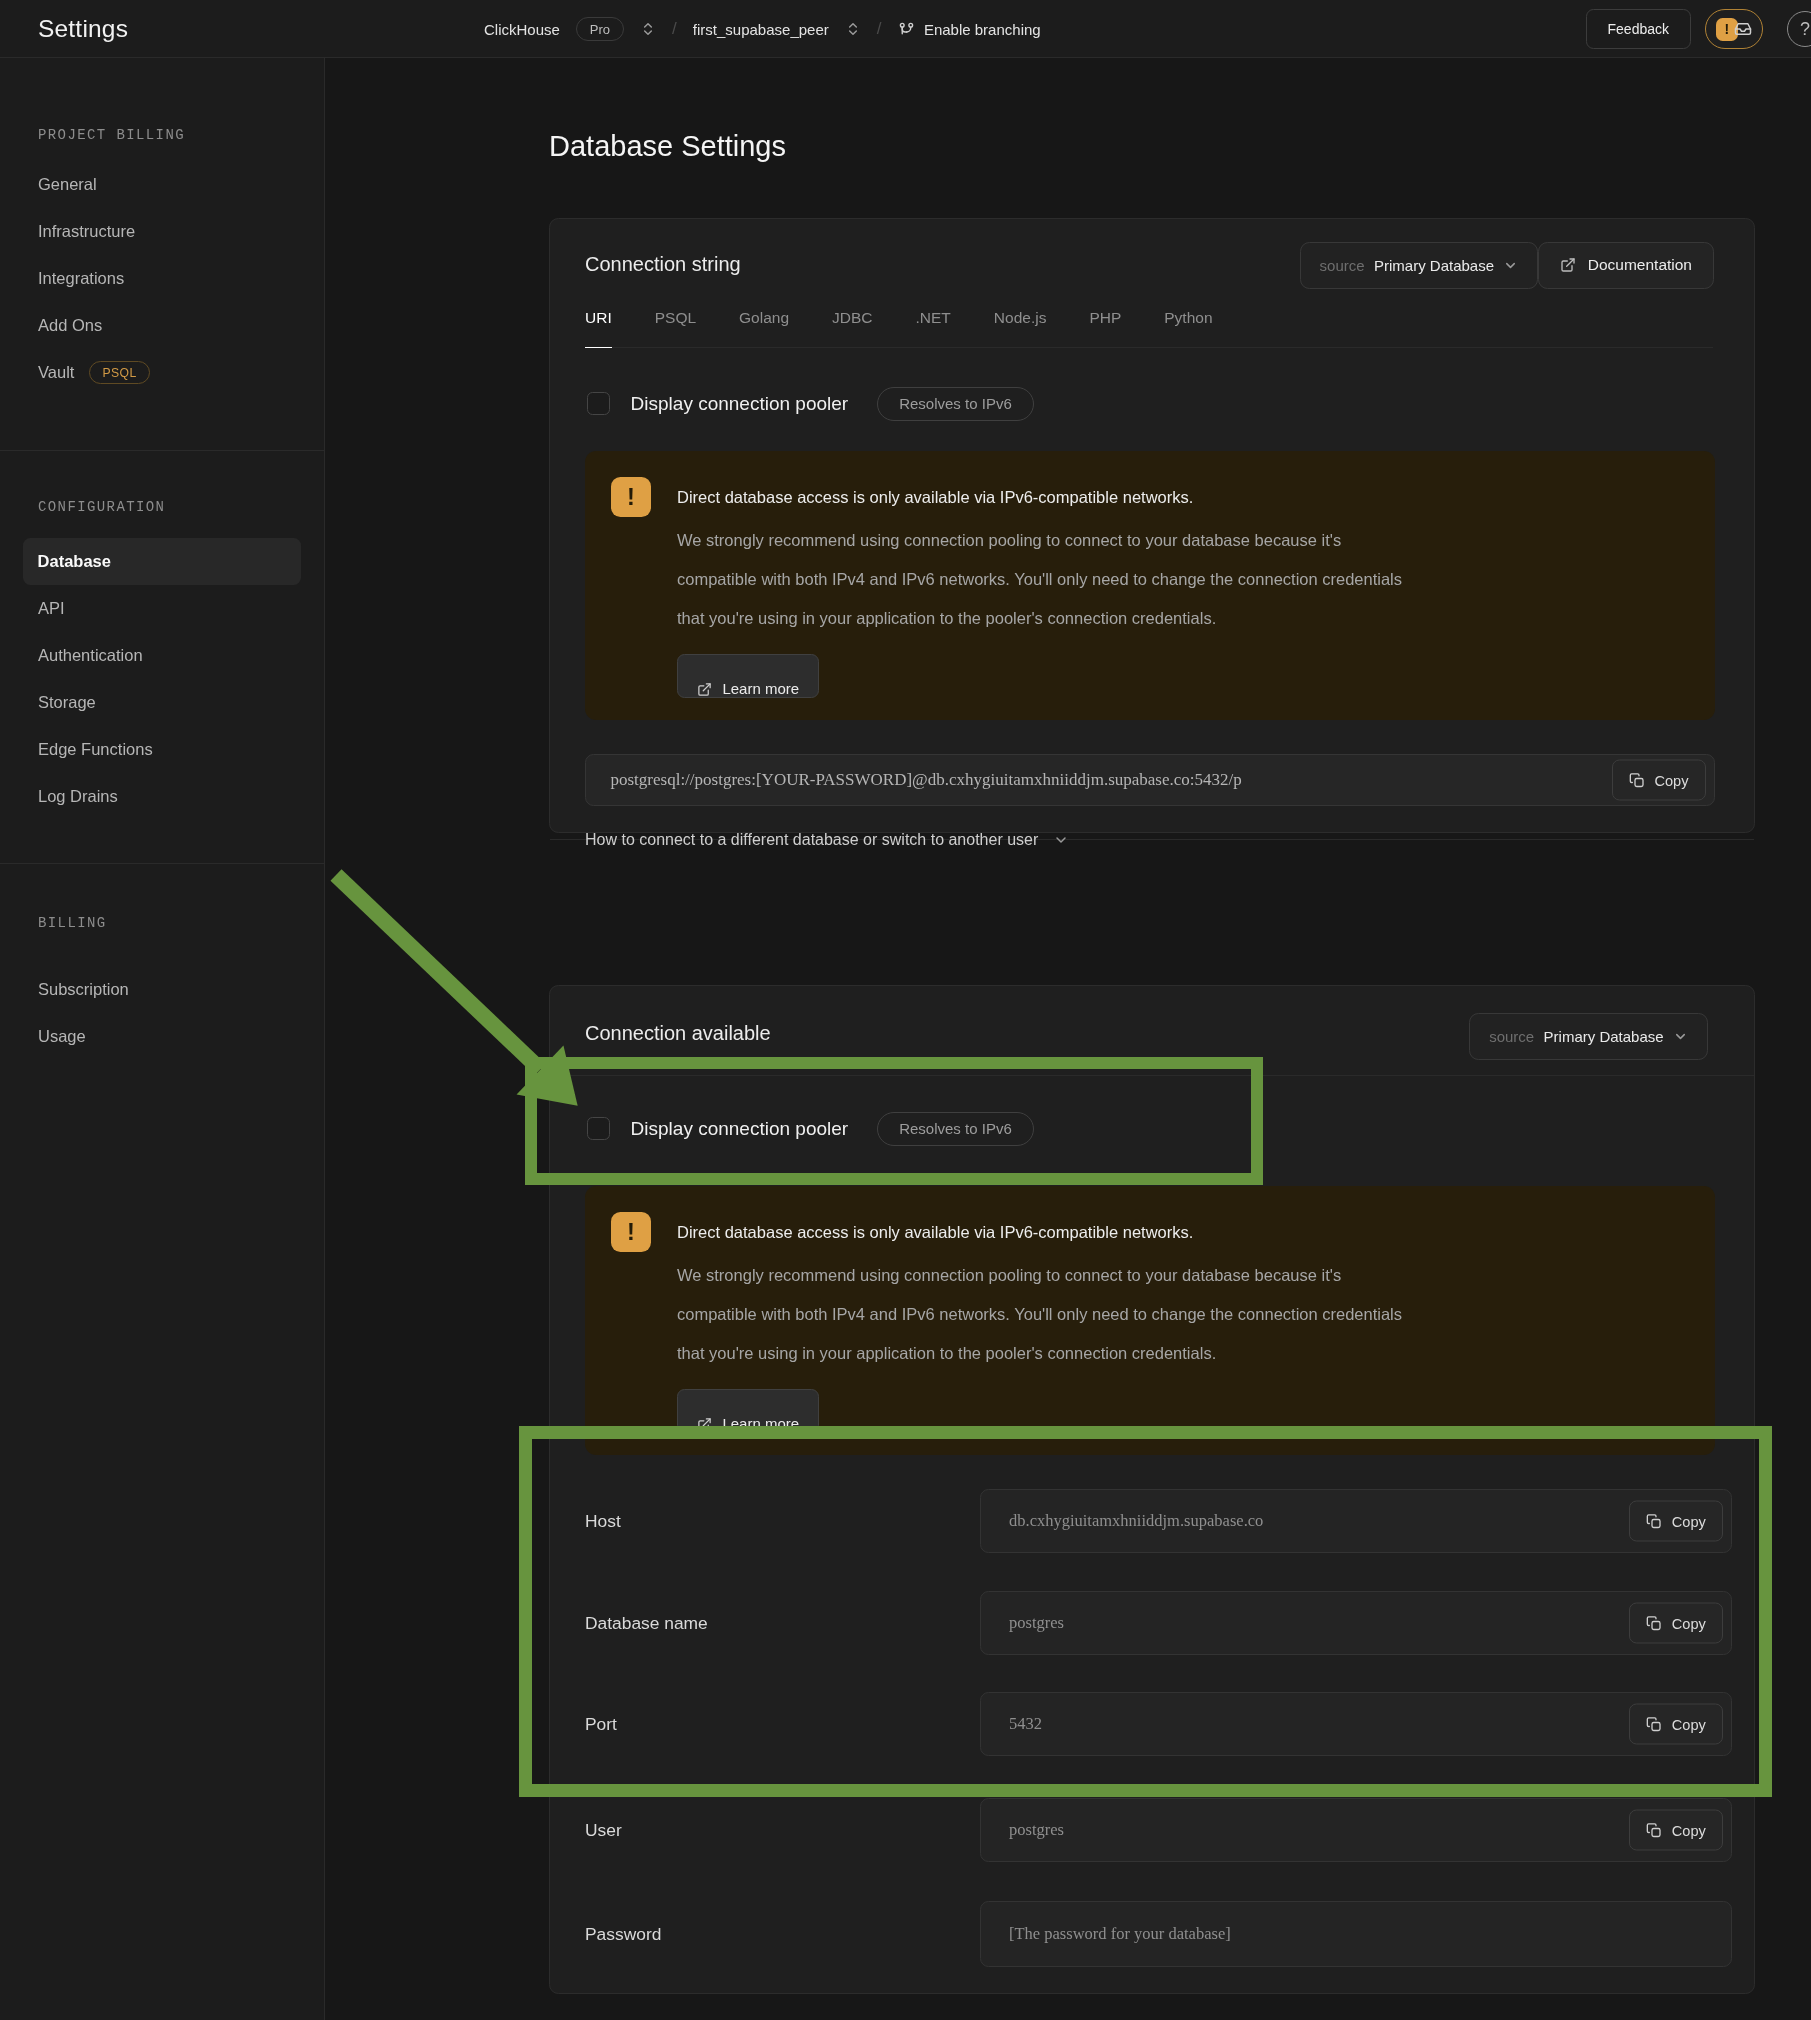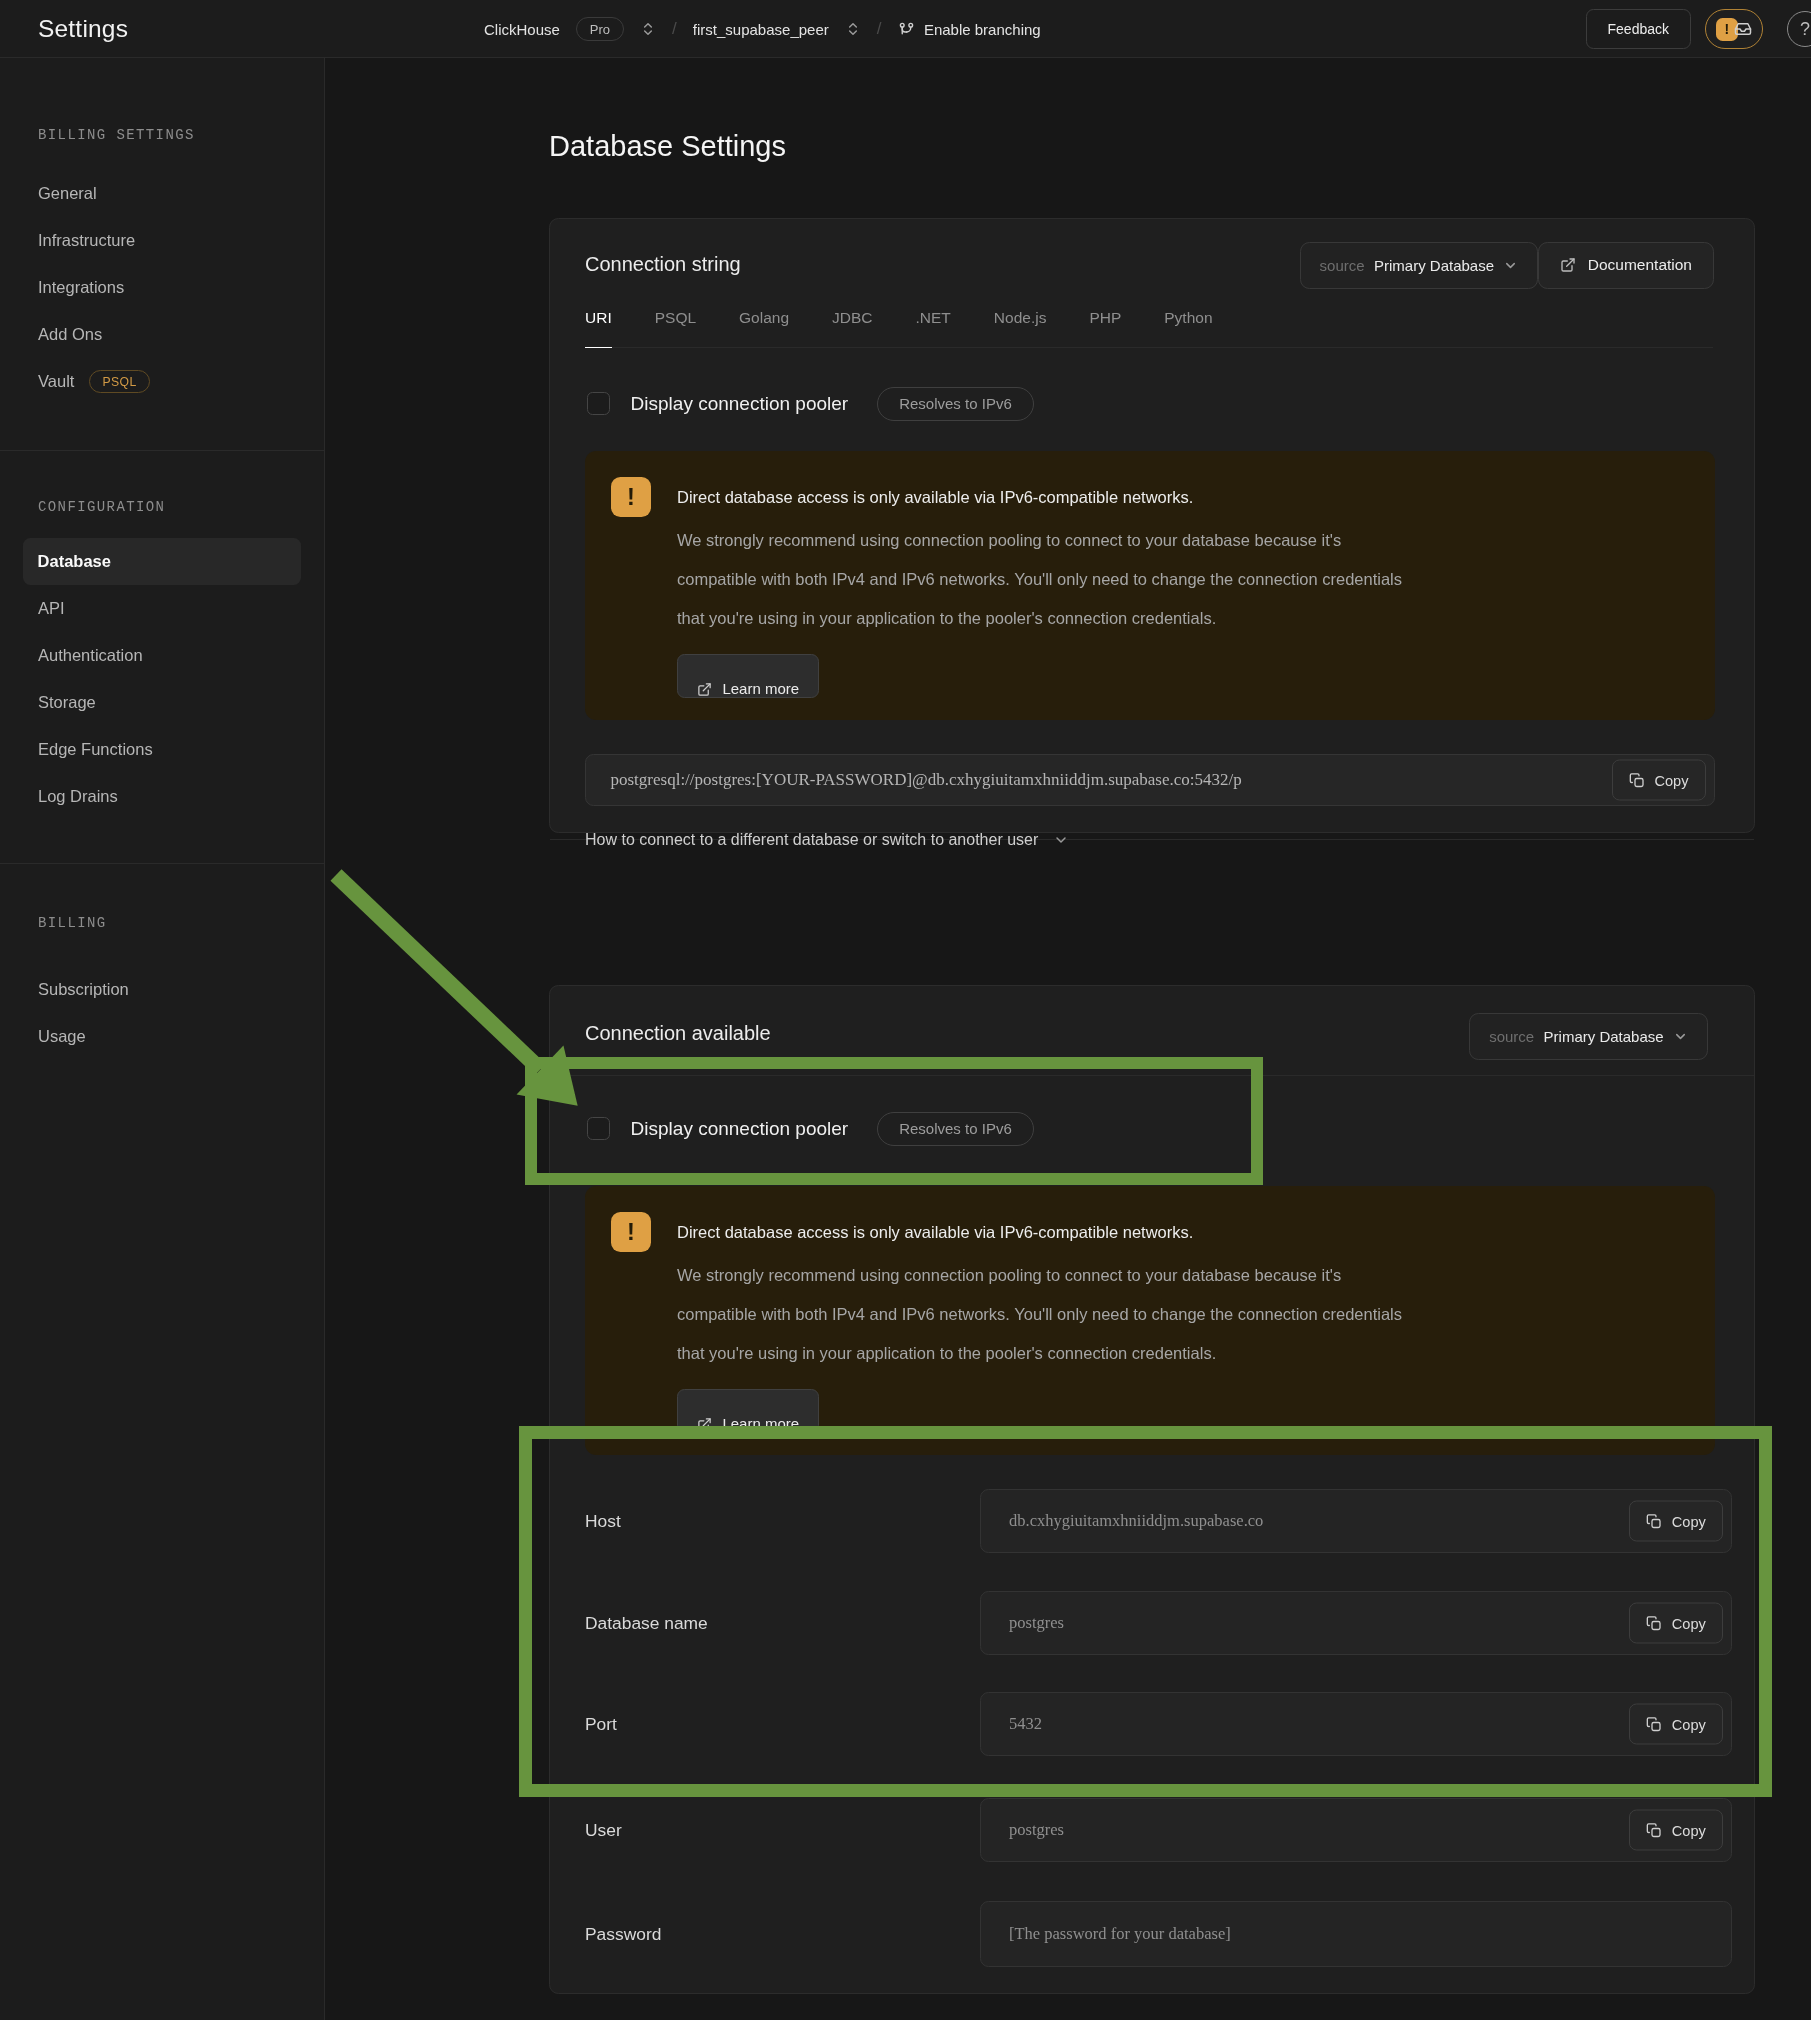--- a/index.html
+++ b/index.html
@@ -123,22 +123,22 @@
         <svg width="18" height="18" viewBox="0 0 24 24" fill="none" stroke="currentColor" stroke-width="2" stroke-linecap="round" stroke-linejoin="round">
             <path d="M22 12h-6l-2 3h-4l-2-3H2"></path>
             <path d="M5.5 5h13l3.5 7v5a2 2 0 0 1-2 2H4a2 2 0 0 1-2-2v-5z"></path>
           </svg>
       </span>
     </div>
     <div class="help-circle">?</div>
   </div>
 
   <div class="sidebar">
-    <div class="side-section-title" style="top:69px;">BILLING SETTINGS</div>
-    <div class="side-items" style="top:112px;">
+    <div class="side-section-title" style="top:69px;">PROJECT BILLING</div>
+    <div class="side-items" style="top:103px;">
       <div class="side-item">General</div>
       <div class="side-item">Infrastructure</div>
       <div class="side-item">Integrations</div>
       <div class="side-item">Add Ons</div>
       <div class="side-item">
         <span>Vault</span>
         <span class="beta-badge">PSQL</span>
       </div>
     </div>
     <div class="side-divider" style="top:392px;"></div>

